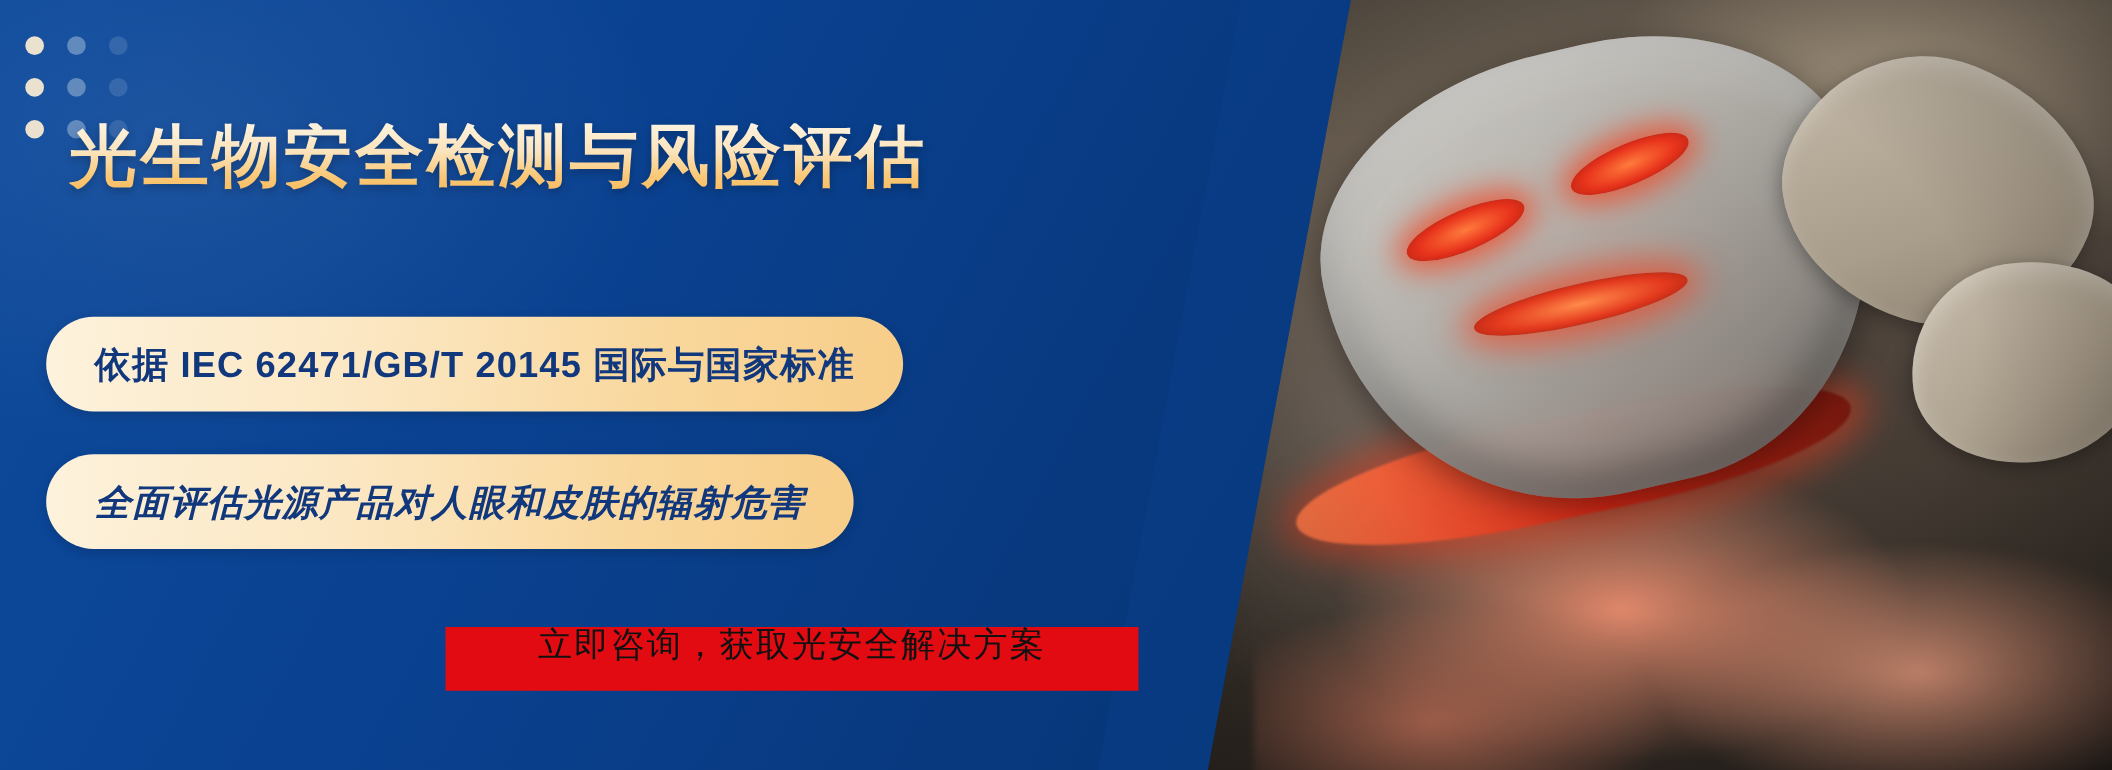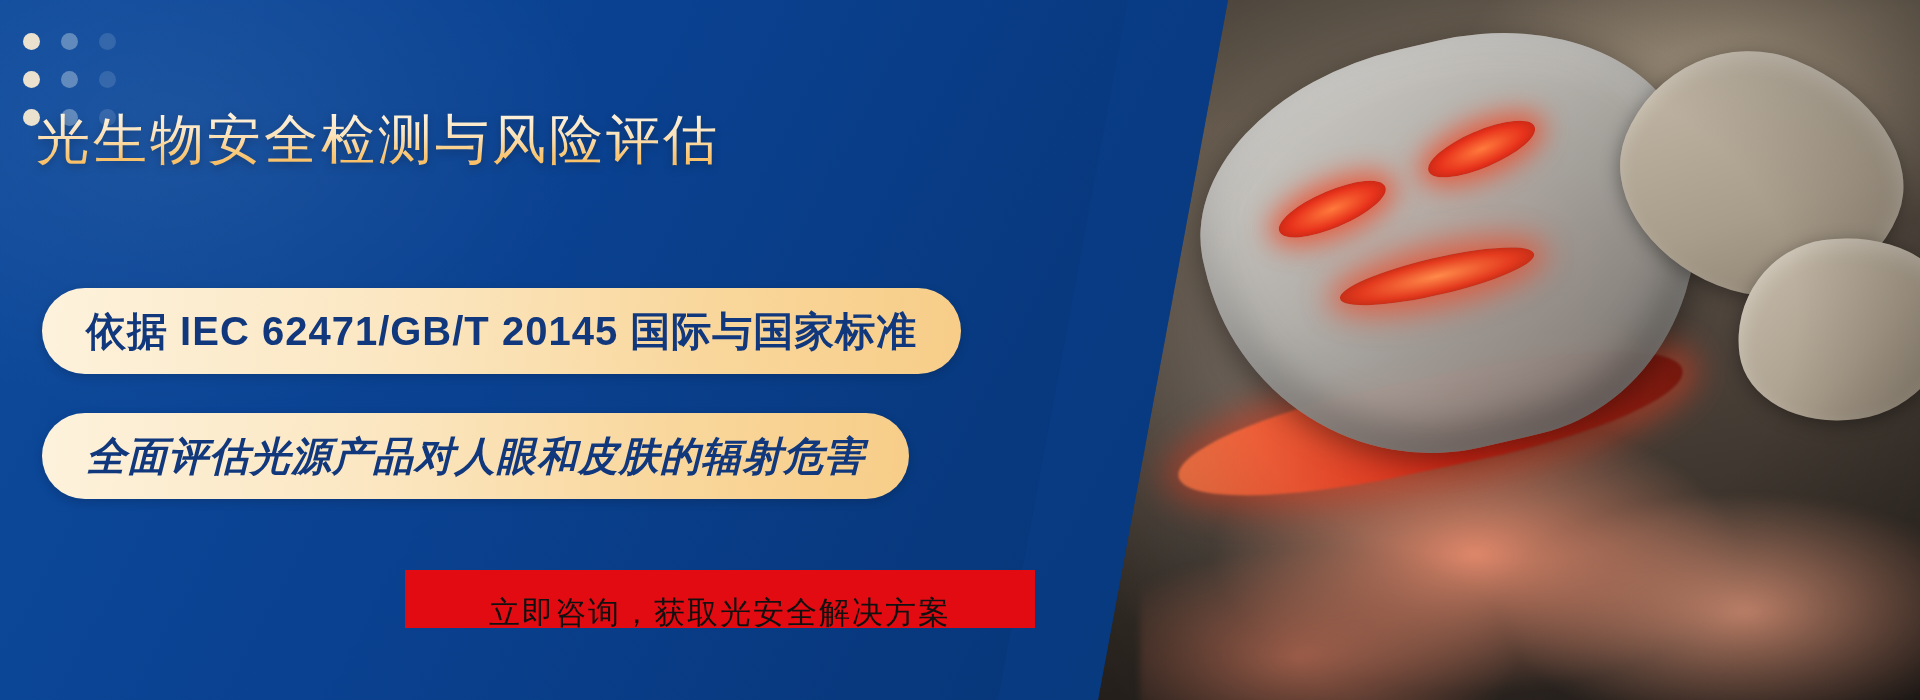--- a/index.html
+++ b/index.html
@@ -190,24 +190,24 @@
     position: absolute;
     left: 0;
     top: 0;
     width: 1160px;
     height: 700px;
     z-index: 6;
   }
 
   .headline {
     position: absolute;
-    left: 36px;
+    left: 63px;
     top: 112px;
-    font-size: 54px;
-    font-weight: 400;
+    font-size: 62px;
+    font-weight: 700;
     letter-spacing: 3px;
     line-height: 1;
     background: linear-gradient(180deg, #fdf3e0 0%, #fbe3bb 42%, #fac877 78%, #f8bc60 100%);
     -webkit-background-clip: text;
     background-clip: text;
     color: transparent;
     -webkit-text-fill-color: transparent;
     white-space: nowrap;
     filter: drop-shadow(0 3px 4px rgba(0,0,0,0.25));
   }
@@ -219,36 +219,36 @@
     display: flex;
     align-items: center;
     padding: 0 44px;
     border-radius: 44px;
     background: linear-gradient(95deg, #fdf2dc 0%, #fbe6c0 40%, #f9d79c 72%, #f7cd88 100%);
     box-shadow: 0 3px 10px rgba(0,0,0,0.16);
     white-space: nowrap;
   }
   .pill-text {
     color: #11387d;
-    font-size: 40px;
+    font-size: 33px;
     font-weight: 700;
     letter-spacing: 1px;
     line-height: 1;
   }
   .pill-1 { top: 288px; }
   .pill-2 { top: 413px; font-style: italic; }
 
   .cta {
     position: absolute;
     left: 405px;
     top: 570px;
     width: 630px;
     height: 58px;
     display: flex;
-    align-items: flex-end;
+    align-items: flex-start;
     justify-content: center;
     background: #e20b12;
     border: none;
     cursor: pointer;
     padding: 0;
   }
   .cta-text {
     color: #111111;
     font-family: "Liberation Serif", "DejaVu Serif", serif;
     font-size: 31px;

